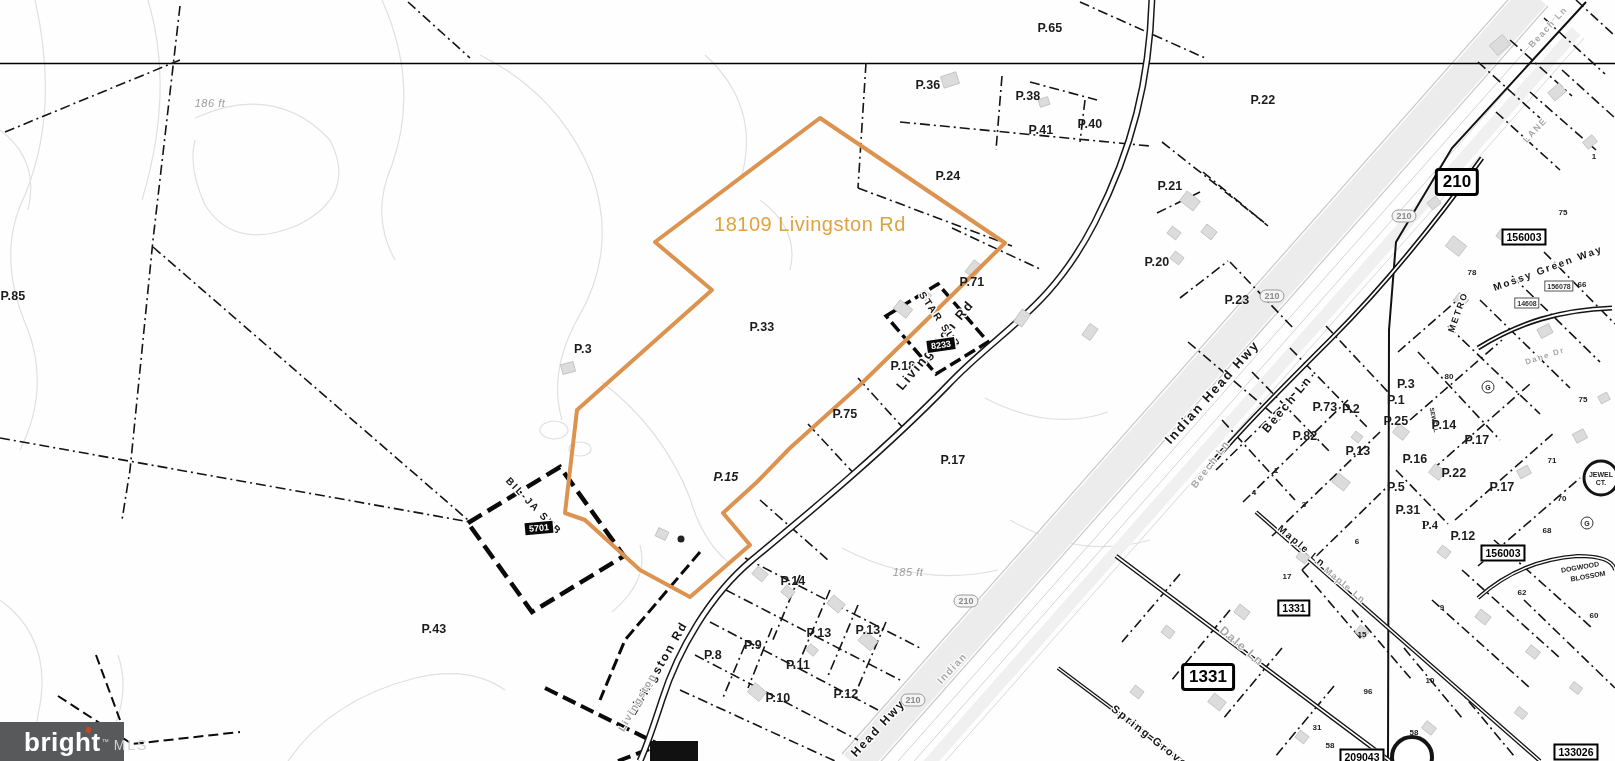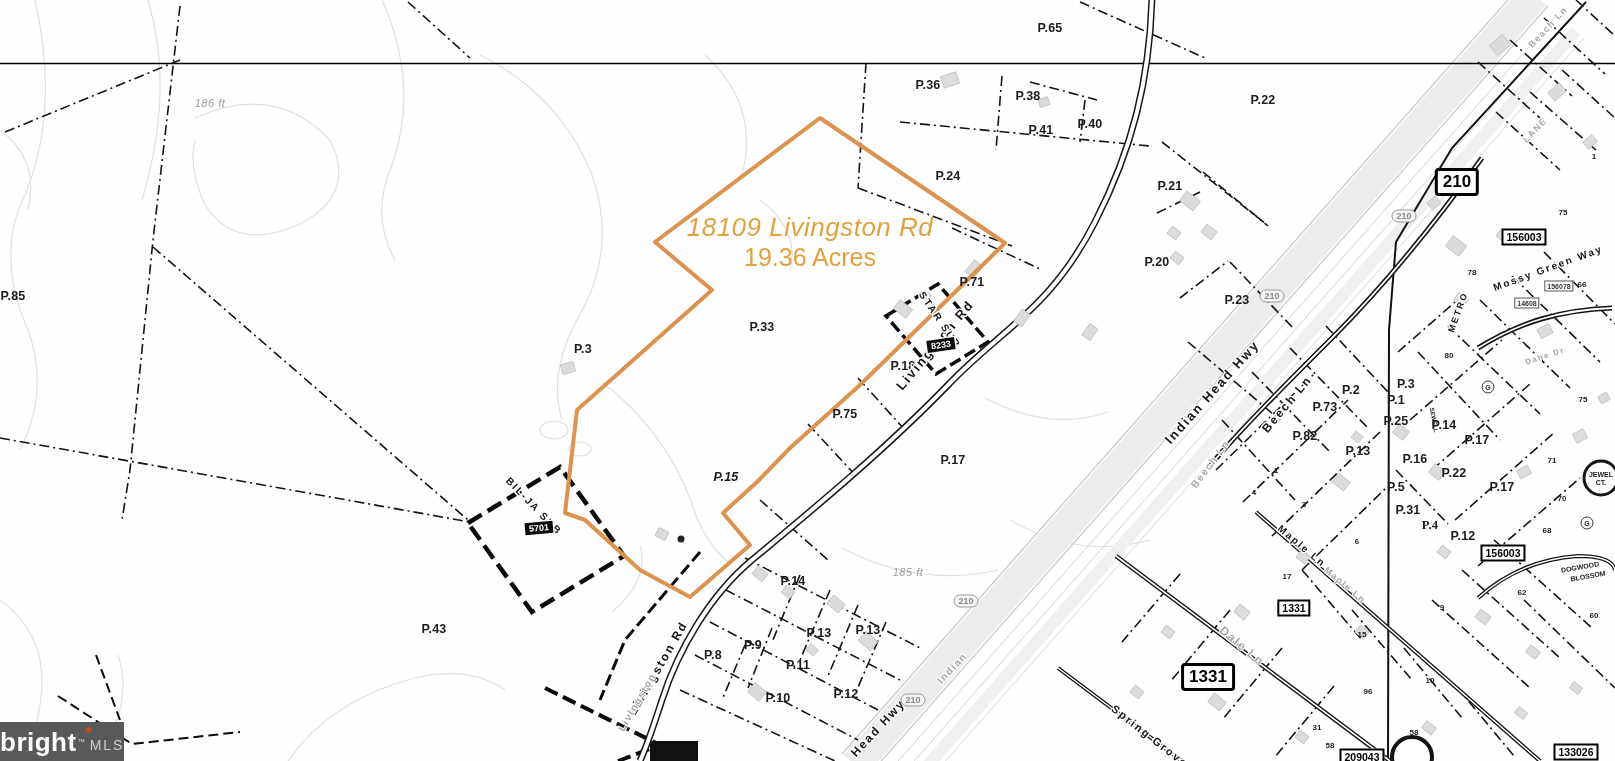--- a/index.html
+++ b/index.html
@@ -24,24 +24,24 @@
   .badge-md{border:2px solid #000;background:#fff;color:#000;font-weight:700;font-size:10.5px;
             padding:0 3px;line-height:13px;}
   .badge-sm{border:1px solid #555;background:#fff;color:#333;font-weight:700;font-size:7px;
             padding:0 2px;line-height:9px;}
   .badge-oval{border:1.5px solid #9a9a9a;background:#f4f4f4;color:#8a8a8a;font-weight:700;
             font-size:9px;padding:0 4px;border-radius:8px;line-height:11px;}
   .badge-dark{background:#0a0a0a;color:#fff;font-weight:700;font-size:9px;padding:1px 4px;
             box-shadow:0 0 0 1.5px #fff;line-height:10px;}
   #highlight-text{position:absolute;left:655px;top:213px;width:310px;text-align:center;
             color:var(--accent-text,#DFA23F);line-height:1.15;}
-  #highlight-text .line1{font-size:26px;letter-spacing:.5px;font-style:italic;}
+  #highlight-text .line1{font-size:20px;letter-spacing:.5px;}
   #highlight-text .line2{font-size:25px;}
   #logo{position:absolute;left:0;top:722px;width:124px;height:39px;background:#58595B;
-        display:flex;align-items:center;padding-left:0;box-sizing:border-box;}
+        display:flex;align-items:center;padding-left:24px;box-sizing:border-box;}
   .logo-brand{color:#fff;font-size:26px;font-weight:700;letter-spacing:.5px;line-height:26px;}
   .logo-tm{color:#ddd;font-size:7px;vertical-align:top;margin-left:1px;}
   .logo-mls{color:#CFCFCF;font-size:14px;font-weight:400;letter-spacing:2px;margin-left:5px;margin-top:6px;}
   .logo-spark{position:absolute;left:86px;top:5px;width:5px;height:6px;background:#BC4A22;
         transform:rotate(20deg);border-radius:1px;}
 </style>
 </head>
 <body>
 
 <div id="viewport">
@@ -262,41 +262,41 @@
       <div class="lbl parcel" style="left: 13px; top: 296px; transform: translate(-50%, -50%) rotate(0deg);">P.85</div>
       <div class="lbl parcel" style="left: 434px; top: 629px; transform: translate(-50%, -50%) rotate(0deg);">P.43</div>
       <div class="lbl parcel" style="left: 793px; top: 581px; transform: translate(-50%, -50%) rotate(0deg);">P.14</div>
       <div class="lbl parcel" style="left: 819px; top: 633px; transform: translate(-50%, -50%) rotate(0deg);">P.13</div>
       <div class="lbl parcel" style="left: 868px; top: 630px; transform: translate(-50%, -50%) rotate(0deg);">P.13</div>
       <div class="lbl parcel" style="left: 753px; top: 645px; transform: translate(-50%, -50%) rotate(0deg);">P.9</div>
       <div class="lbl parcel" style="left: 713px; top: 655px; transform: translate(-50%, -50%) rotate(0deg);">P.8</div>
       <div class="lbl parcel" style="left: 798px; top: 665px; transform: translate(-50%, -50%) rotate(0deg);">P.11</div>
       <div class="lbl parcel" style="left: 778px; top: 698px; transform: translate(-50%, -50%) rotate(0deg);">P.10</div>
       <div class="lbl parcel" style="left: 846px; top: 694px; transform: translate(-50%, -50%) rotate(0deg);">P.12</div>
-      <div class="lbl parcel" style="left: 1351px; top: 390px; transform: translate(-50%, -50%) rotate(0deg);">P.2</div>
+      <div class="lbl parcel" style="left: 1351px; top: 409px; transform: translate(-50%, -50%) rotate(0deg);">P.2</div>
       <div class="lbl parcel" style="left: 1325px; top: 407px; transform: translate(-50%, -50%) rotate(0deg);">P.73</div>
       <div class="lbl parcel" style="left: 1305px; top: 436px; transform: translate(-50%, -50%) rotate(0deg);">P.82</div>
       <div class="lbl parcel" style="left: 1406px; top: 384px; transform: translate(-50%, -50%) rotate(0deg);">P.3</div>
       <div class="lbl parcel" style="left: 1396px; top: 400px; transform: translate(-50%, -50%) rotate(0deg);">P.1</div>
       <div class="lbl parcel" style="left: 1396px; top: 421px; transform: translate(-50%, -50%) rotate(0deg);">P.25</div>
       <div class="lbl parcel" style="left: 1358px; top: 451px; transform: translate(-50%, -50%) rotate(0deg);">P.13</div>
       <div class="lbl parcel" style="left: 1415px; top: 459px; transform: translate(-50%, -50%) rotate(0deg);">P.16</div>
       <div class="lbl parcel" style="left: 1396px; top: 487px; transform: translate(-50%, -50%) rotate(0deg);">P.5</div>
       <div class="lbl parcel" style="left: 1408px; top: 510px; transform: translate(-50%, -50%) rotate(0deg);">P.31</div>
       <div class="lbl parcel" style="left: 1430px; top: 525px; transform: translate(-50%, -50%) rotate(0deg); font-family: Liberation Serif, serif;">P.4</div>
       <div class="lbl parcel" style="left: 1463px; top: 536px; transform: translate(-50%, -50%) rotate(0deg);">P.12</div>
       <div class="lbl parcel" style="left: 1444px; top: 425px; transform: translate(-50%, -50%) rotate(0deg);">P.14</div>
       <div class="lbl parcel" style="left: 1477px; top: 440px; transform: translate(-50%, -50%) rotate(0deg);">P.17</div>
       <div class="lbl parcel" style="left: 1454px; top: 473px; transform: translate(-50%, -50%) rotate(0deg);">P.22</div>
       <div class="lbl parcel" style="left: 1502px; top: 487px; transform: translate(-50%, -50%) rotate(0deg);">P.17</div>
       <div class="lbl tiny" style="left: 1594px; top: 156px; transform: translate(-50%, -50%) rotate(0deg);">1</div>
       <div class="lbl tiny" style="left: 1563px; top: 212px; transform: translate(-50%, -50%) rotate(0deg);">75</div>
       <div class="lbl tiny" style="left: 1472px; top: 272px; transform: translate(-50%, -50%) rotate(0deg);">78</div>
       <div class="lbl tiny" style="left: 1582px; top: 284px; transform: translate(-50%, -50%) rotate(0deg);">66</div>
-      <div class="lbl tiny" style="left: 1449px; top: 355px; transform: translate(-50%, -50%) rotate(0deg);">80</div>
+      <div class="lbl tiny" style="left: 1449px; top: 376px; transform: translate(-50%, -50%) rotate(0deg);">80</div>
       <div class="lbl tiny" style="left: 1583px; top: 399px; transform: translate(-50%, -50%) rotate(0deg);">75</div>
       <div class="lbl tiny" style="left: 1552px; top: 460px; transform: translate(-50%, -50%) rotate(0deg);">71</div>
       <div class="lbl tiny" style="left: 1562px; top: 498px; transform: translate(-50%, -50%) rotate(0deg);">70</div>
       <div class="lbl tiny" style="left: 1547px; top: 530px; transform: translate(-50%, -50%) rotate(0deg);">68</div>
       <div class="lbl tiny" style="left: 1522px; top: 592px; transform: translate(-50%, -50%) rotate(0deg);">62</div>
       <div class="lbl tiny" style="left: 1442px; top: 607px; transform: translate(-50%, -50%) rotate(0deg);">9</div>
       <div class="lbl tiny" style="left: 1594px; top: 615px; transform: translate(-50%, -50%) rotate(0deg);">60</div>
       <div class="lbl tiny" style="left: 1430px; top: 680px; transform: translate(-50%, -50%) rotate(0deg);">10</div>
       <div class="lbl tiny" style="left: 1414px; top: 732px; transform: translate(-50%, -50%) rotate(0deg);">58</div>
       <div class="lbl tiny" style="left: 1287px; top: 576px; transform: translate(-50%, -50%) rotate(0deg);">17</div>
@@ -348,21 +348,20 @@
       <div class="bdg badge-md" style="left: 1576px; top: 752px; transform: translate(-50%, -50%) rotate(0deg);">133026</div>
       <div class="bdg badge-md" style="left: 1362px; top: 757px; transform: translate(-50%, -50%) rotate(0deg);">209043</div>
       <div class="bdg badge-sm" style="left: 1559px; top: 286px; transform: translate(-50%, -50%) rotate(0deg);">156078</div>
       <div class="bdg badge-sm" style="left: 1527px; top: 303px; transform: translate(-50%, -50%) rotate(0deg);">14608</div>
       <div class="bdg badge-dark" style="left: 941px; top: 345px; transform: translate(-50%, -50%) rotate(-8deg);">8233</div>
       <div class="bdg badge-dark" style="left: 539px; top: 528px; transform: translate(-50%, -50%) rotate(-5deg);">5701</div>
     </div>
 
   <div id="highlight-text">
     <div class="line1">18109 Livingston Rd</div>
-    <div class="line2">19.36 Acres</div>
   </div>
 
   <div id="logo">
     <span class="logo-brand">bright</span>
       <span class="logo-tm">™</span>
     <span class="logo-mls">MLS</span>
     <span class="logo-spark"></span>
   </div>
 
 </div>

